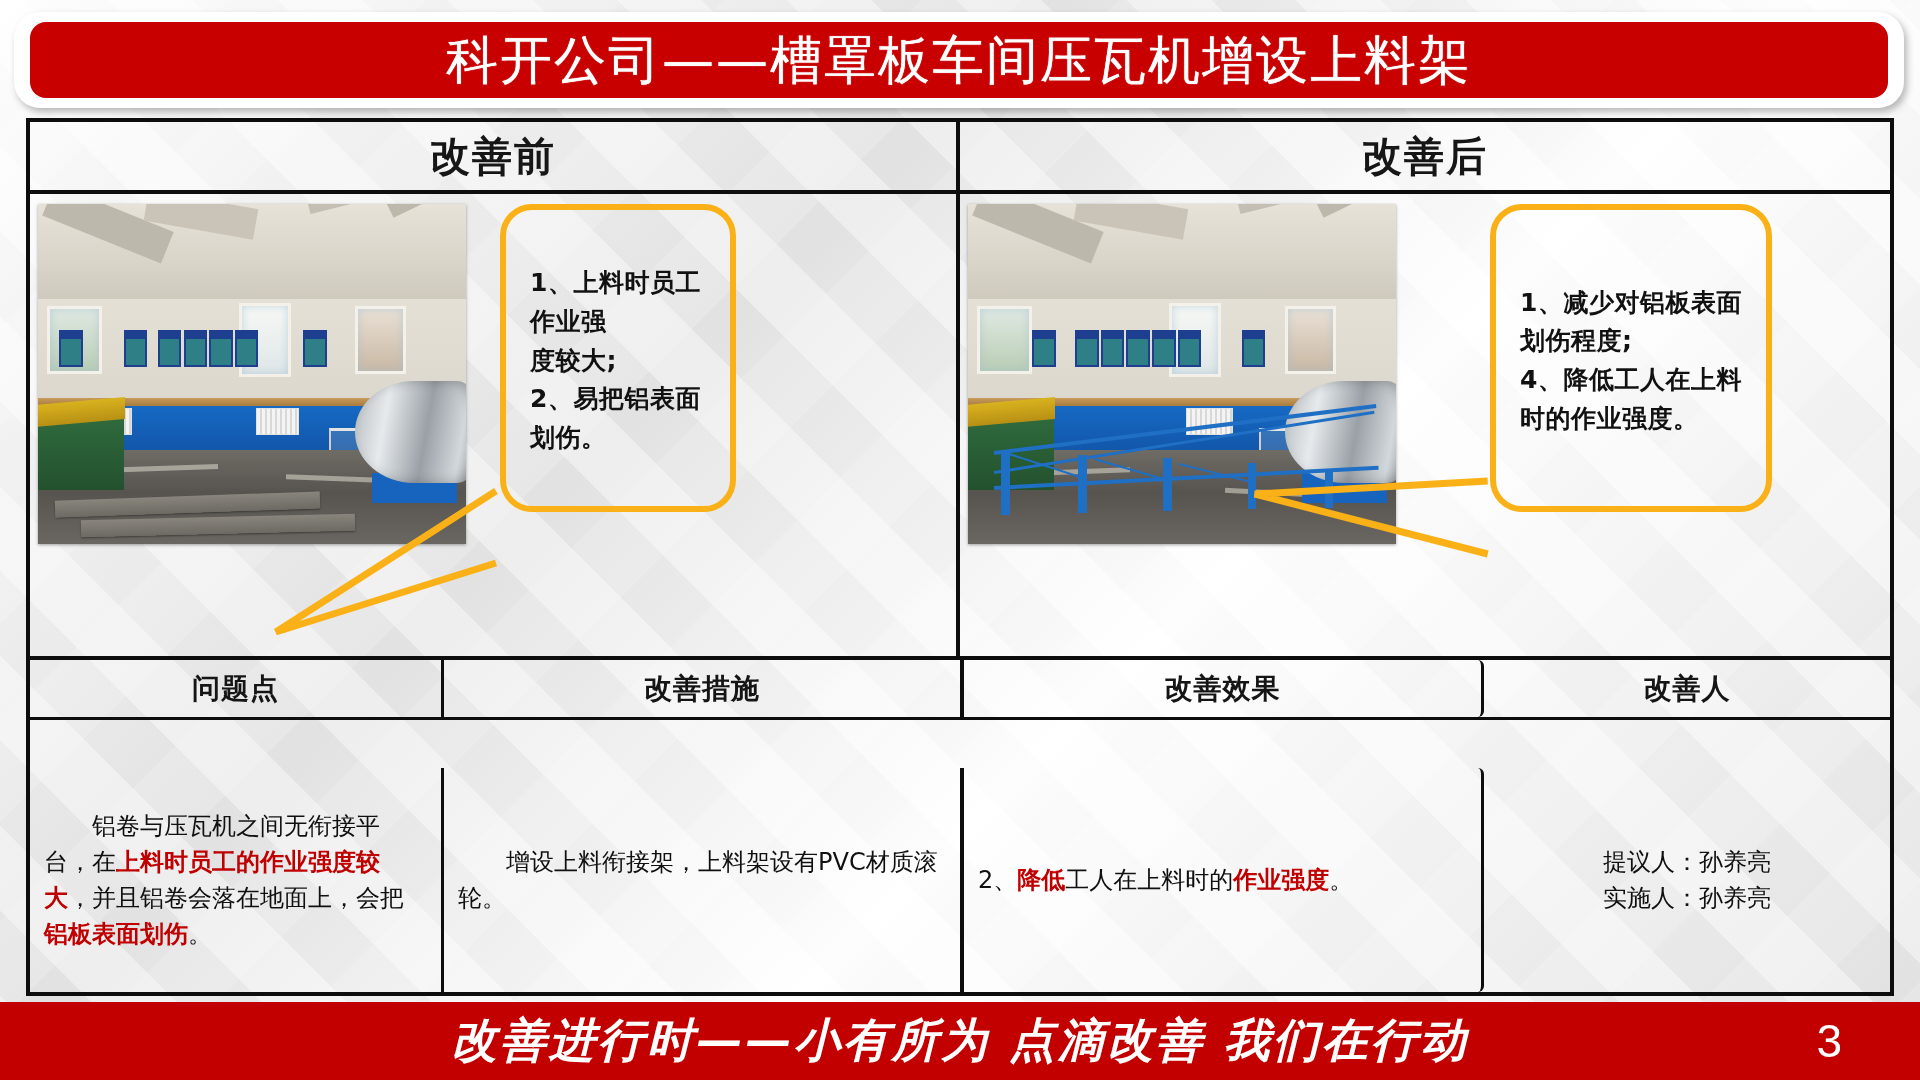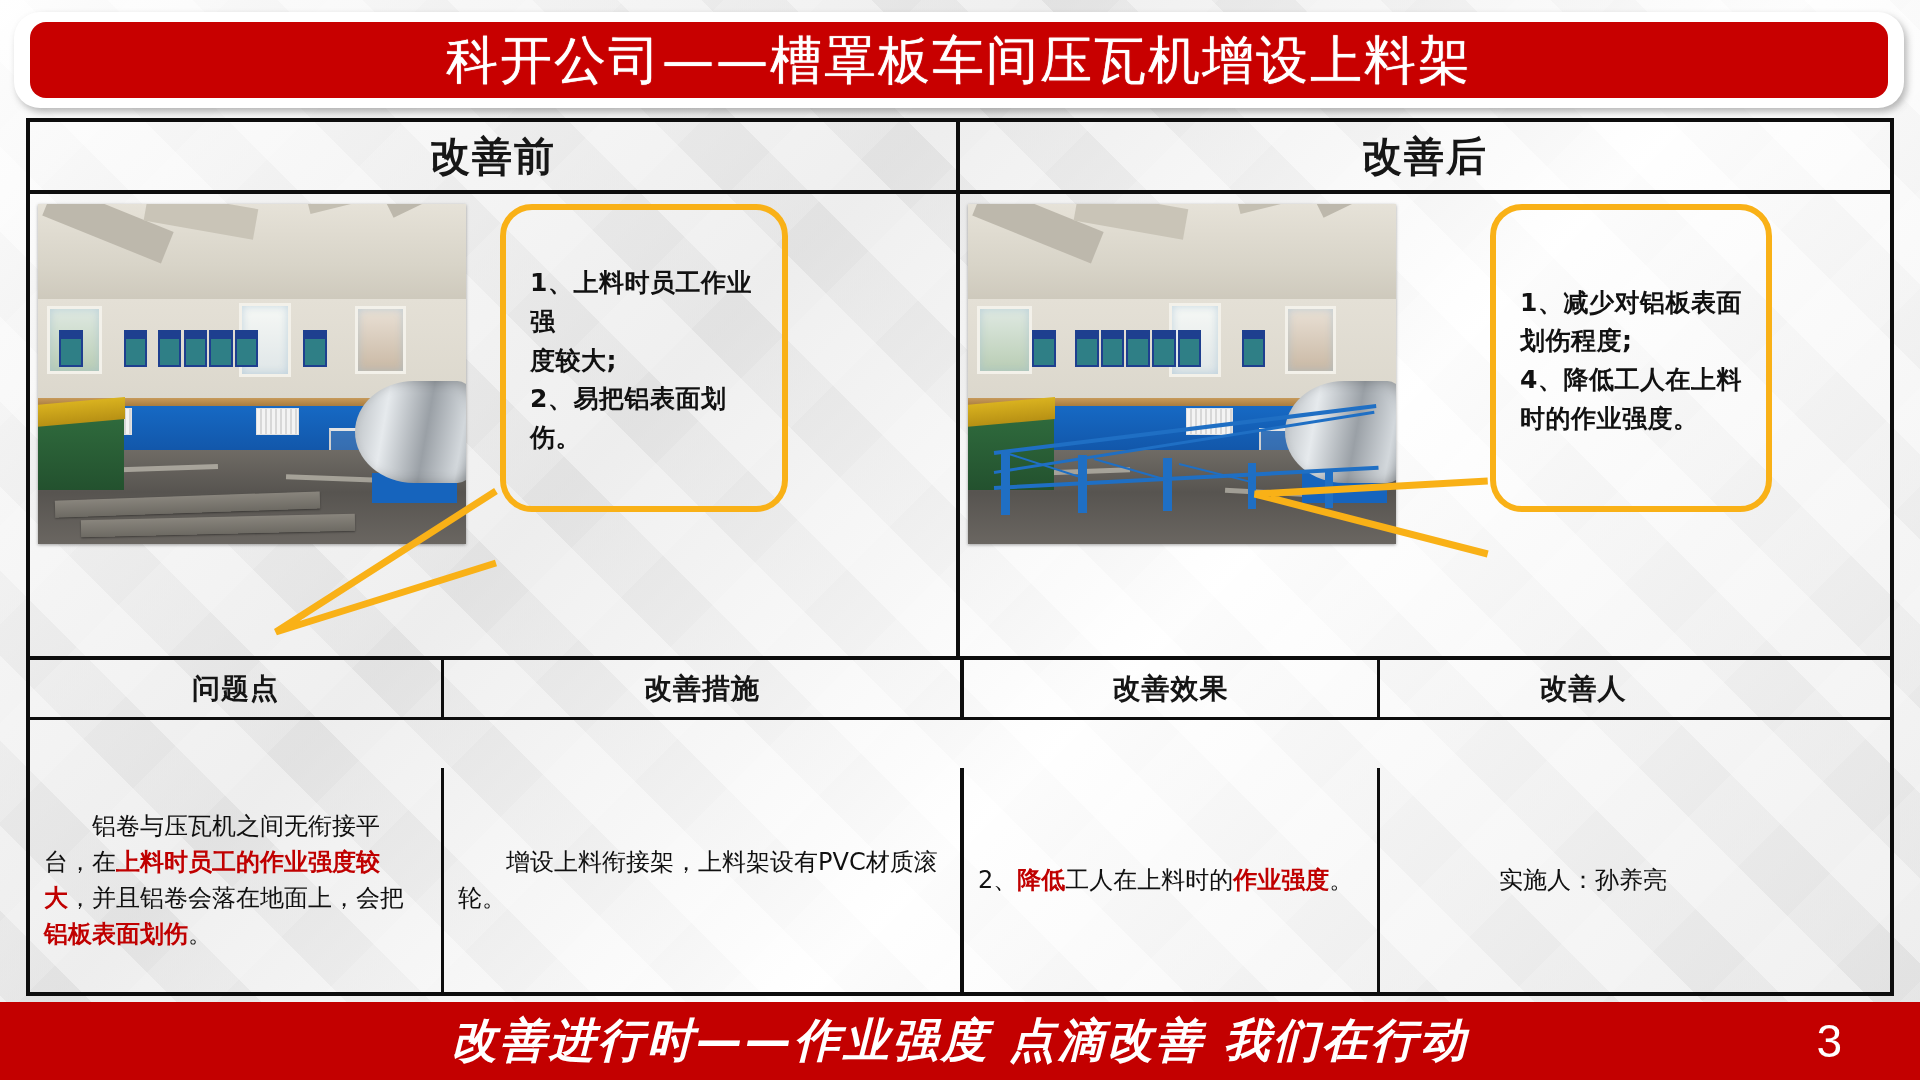--- a/index.html
+++ b/index.html
@@ -263,21 +263,21 @@
     font-weight: bold;
     color: #151515;
     letter-spacing: 1px;
     font-family: "DejaVu Sans", "Liberation Sans", sans-serif;
   }
   .bdr-r { border-right: 3px solid #0d0d0d; }
   .bdr-r4 { border-right: 4px solid #0d0d0d; }
 
   .c1 { width: 414px; }
   .c2 { width: 520px; }
-  .c3 { width: 416px; }
+  .c3 { width: 520px; border-radius: 6px; }
   .c4 { width: 406px; align-items: center; }
 
   
   .body-cell {
     display: flex;
     align-items: center;
     position: relative;
     padding: 0 14px;
     margin-top: 48px;
   }
@@ -377,21 +377,21 @@
           <div class="green-mach"></div>
           <div class="coil-stand"></div>
           <div class="coil"></div>
         </div>
       </div>
 
       <svg class="pointer-svg" viewBox="0 0 934 462" preserveAspectRatio="none">
         <polyline points="470,297 248,438 470,369" fill="none" stroke="#f9b117" stroke-width="7" stroke-linejoin="miter"></polyline>
       </svg>
 
-      <div class="callout" style="left:470px; top:10px; width:288px; height:308px;">
+      <div class="callout" style="left:470px; top:10px; width:236px; height:308px;">
         <div class="callout-line">1、上料时员工作业强</div>
         <div class="callout-line">度较大;</div>
         <div class="callout-line">2、易把铝表面划伤。</div>
       </div>
     </div>
 
     <div class="panel">
       <div class="photo" title="after" aria-label="after-photo">
         <div class="scene">
           <div class="ceiling"></div>
@@ -477,22 +477,23 @@
     </div>
 
     <div class="body-cell c3 bdr-r">
       <div style="width:100%;">
         <p class="body-text"><span>2、</span><span class="hl">降低</span><span>工人在上料时的</span><span class="hl">作业强度</span><span>。</span></p>
       </div>
     </div>
 
     <div class="body-cell c4">
       <div class="center-text">
+        <p class="body-text"><span>提议人：</span><span>孙养亮</span></p>
         <p class="body-text"><span>实施人：</span><span>孙养亮</span></p>
       </div>
     </div>
   </div>
 </div>
 
 <div class="footer">
-  <span class="footer-text">改善进行时——作业强度 点滴改善 我们在行动</span>
+  <span class="footer-text">改善进行时——小有所为 点滴改善 我们在行动</span>
   <span class="page-no">3</span>
 </div>
 
 </body></html>

